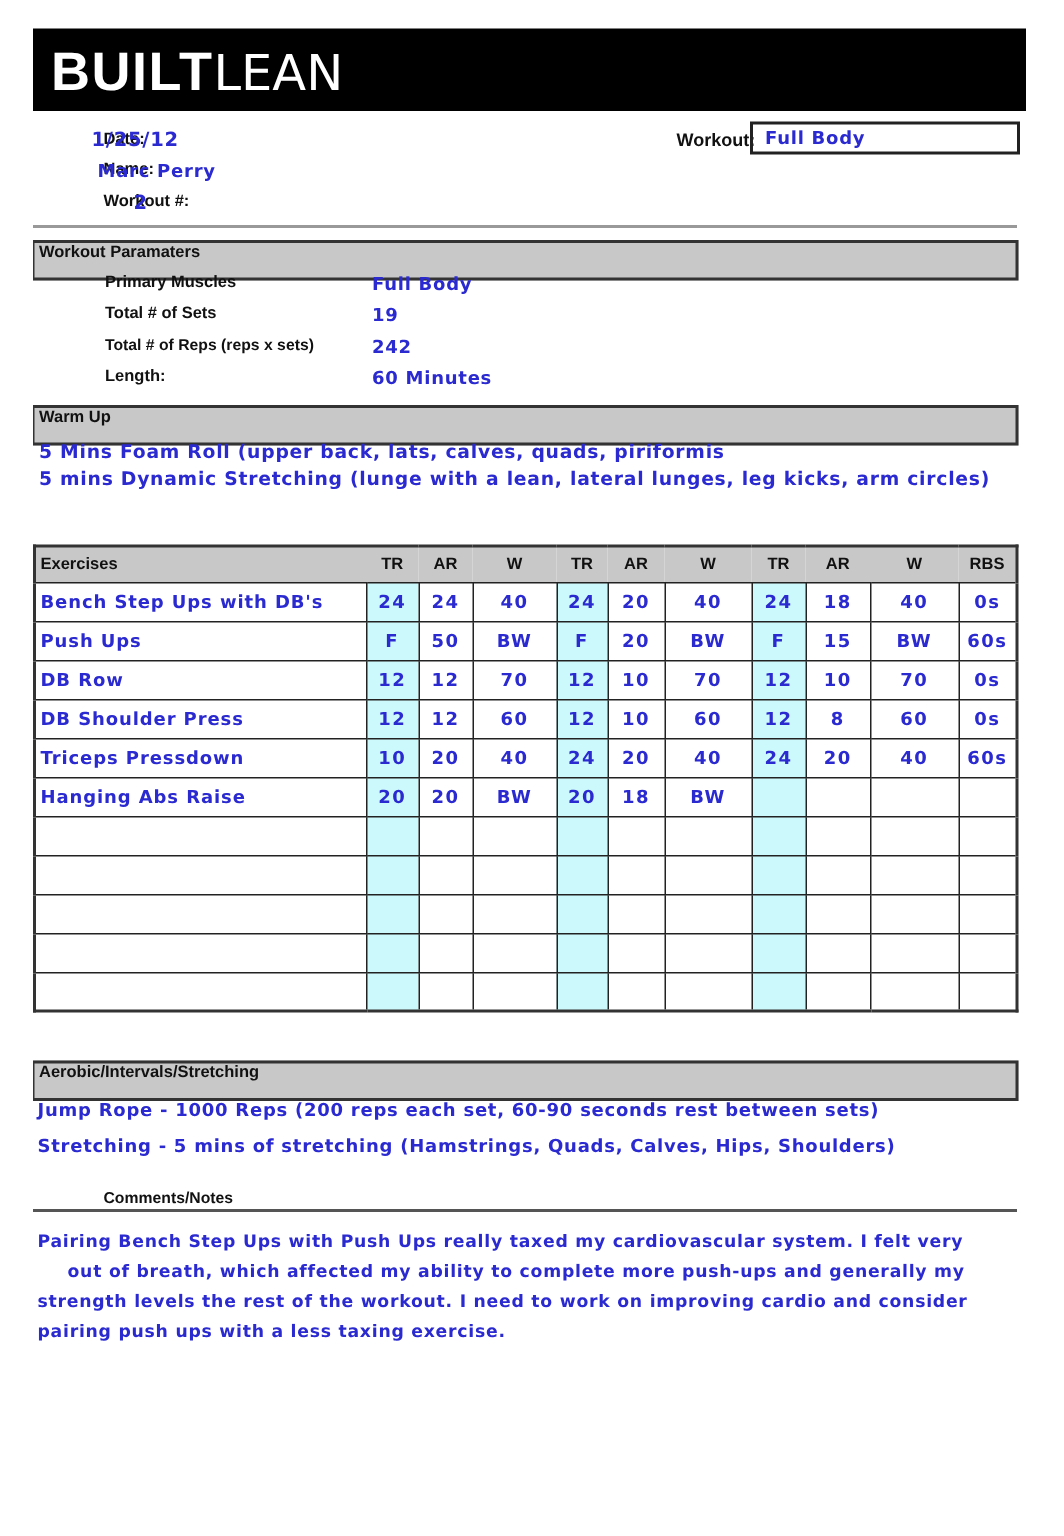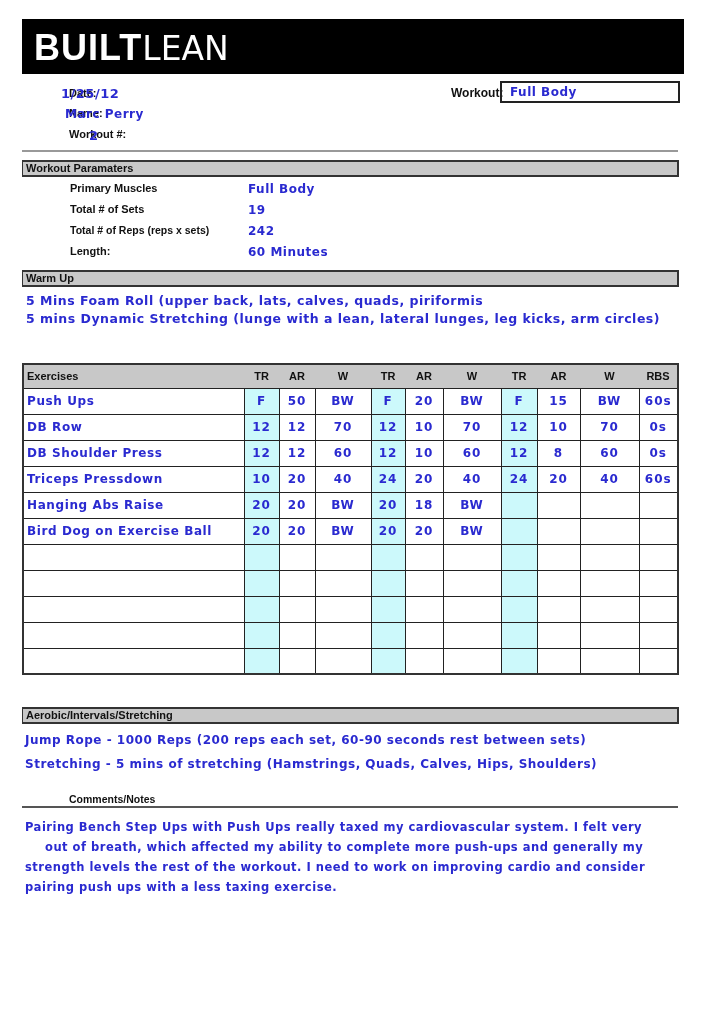--- a/index.html
+++ b/index.html
@@ -7,21 +7,21 @@
   body { position: relative; font-family: "Liberation Sans", sans-serif; color: #000; overflow: hidden; }
   .abs { position: absolute; }
   .blue { color: #2a2ad0; font-family: "DejaVu Sans", sans-serif; font-weight: bold; letter-spacing: 0.5px; }
   .lbl { font-size: 11px; font-weight: bold; color: #111; margin-left: 44px; }
 
   #banner { left: 22px; top: 19px; width: 662px; height: 55px; background: #000; }
   #logo { left: 34px; top: 28px; font-size: 36px; color: #fff; line-height: 40px; letter-spacing: 1px; }
   #logo .b { font-weight: bold; margin-top: 28px; }
   #logo .l { font-weight: normal; font-family: "DejaVu Sans", sans-serif; font-size: 33px; letter-spacing: 0; }
 
-  .section-bar { position: absolute; left: 22px; width: 657px; height: 17px; background: #c8c8c8; border: 2px solid #333; border-left-width: 1px; font-size: 11px; font-weight: bold; line-height: 13px; padding-left: 3px; color: #111; }
+  .section-bar { position: absolute; left: 22px; width: 657px; height: 27px; background: #c8c8c8; border: 2px solid #333; border-left-width: 1px; font-size: 11px; font-weight: bold; line-height: 13px; padding-left: 3px; color: #111; }
   .hr { position: absolute; height: 2px; background: #999; }
 
   #workout-box { left: 500px; top: 81px; width: 180px; height: 22px; border: 2px solid #222; font-size: 12px; padding-left: 8px; line-height: 19px; }
 
   table#ex { position: absolute; left: 22px; top: 363px; border-collapse: collapse; table-layout: fixed; }
   #ex th { height: 24px; background: #c8c8c8; font-size: 11px; font-weight: bold; text-align: center; border-top: 2px solid #333; color: #111; }
   #ex th.first { text-align: left; padding-left: 3px; border-left: 2px solid #333; }
   #ex th.last { border-right: 2px solid #333; }
   #ex td { height: 26px; border: 1.5px solid #222; text-align: center; font-size: 12px; color: #2a2ad0; font-weight: bold; font-family: "DejaVu Sans", sans-serif; letter-spacing: 1px; }
   #ex td.name { text-align: left; padding-left: 3px; border-left: 2px solid #333; letter-spacing: 0.6px; font-size: 12px; }
@@ -84,20 +84,33 @@
       <th>AR</th>
       <th>W</th>
       <th>TR</th>
       <th>AR</th>
       <th>W</th>
       <th class="last">RBS</th>
     </tr>
   </thead>
   <tbody id="ex-body">
       <tr>
+        <td class="name">Bench Step Ups with DB's</td>
+        <td class="tr">24</td>
+        <td class="">24</td>
+        <td class="">40</td>
+        <td class="tr">24</td>
+        <td class="">20</td>
+        <td class="">40</td>
+        <td class="tr">24</td>
+        <td class="">18</td>
+        <td class="">40</td>
+        <td class="last">0s</td>
+      </tr>
+      <tr>
         <td class="name">Push Ups</td>
         <td class="tr">F</td>
         <td class="">50</td>
         <td class="">BW</td>
         <td class="tr">F</td>
         <td class="">20</td>
         <td class="">BW</td>
         <td class="tr">F</td>
         <td class="">15</td>
         <td class="">BW</td>
@@ -142,33 +155,20 @@
         <td class="">40</td>
         <td class="last">60s</td>
       </tr>
       <tr>
         <td class="name">Hanging Abs Raise</td>
         <td class="tr">20</td>
         <td class="">20</td>
         <td class="">BW</td>
         <td class="tr">20</td>
         <td class="">18</td>
-        <td class="">BW</td>
-        <td class="tr"></td>
-        <td class=""></td>
-        <td class=""></td>
-        <td class="last"></td>
-      </tr>
-      <tr>
-        <td class="name">Bird Dog on Exercise Ball</td>
-        <td class="tr">20</td>
-        <td class="">20</td>
-        <td class="">BW</td>
-        <td class="tr">20</td>
-        <td class="">20</td>
         <td class="">BW</td>
         <td class="tr"></td>
         <td class=""></td>
         <td class=""></td>
         <td class="last"></td>
       </tr>
       <tr>
         <td class="name"></td>
         <td class="tr"></td>
         <td class=""></td>

